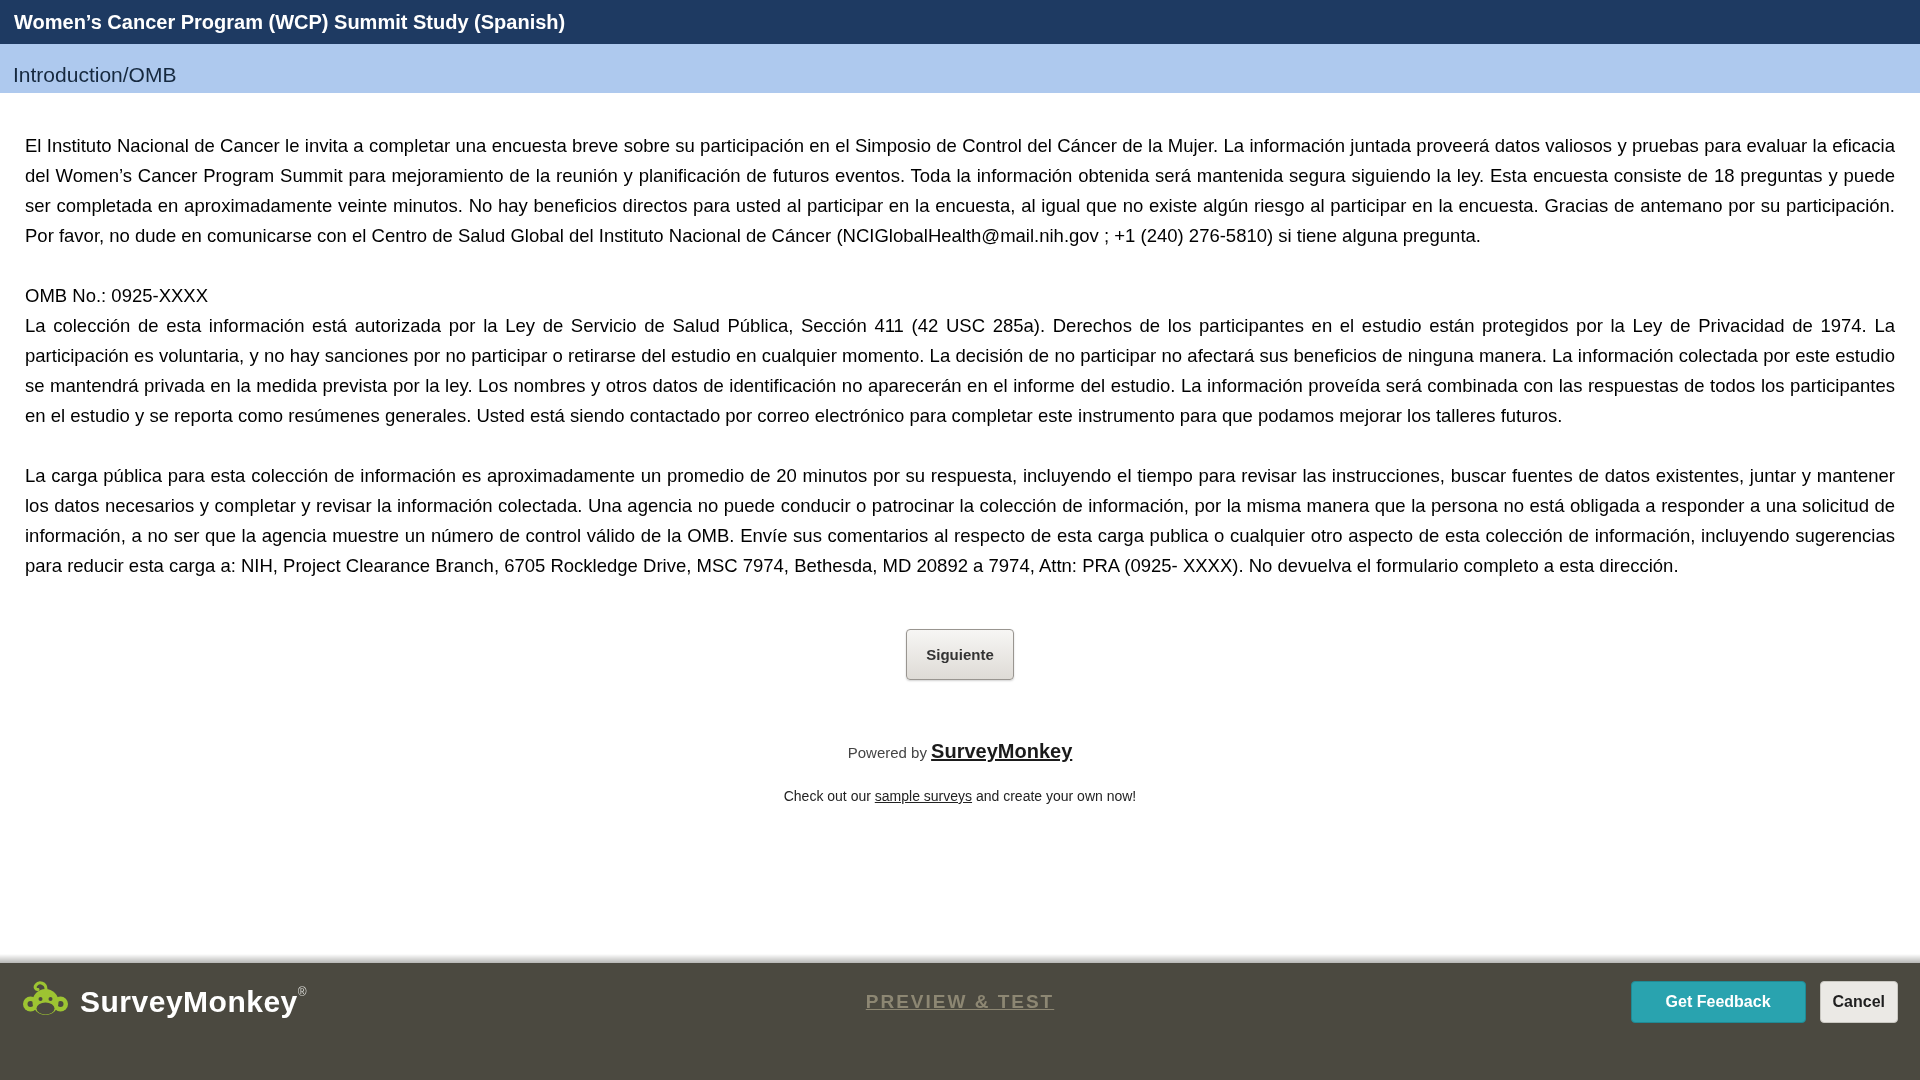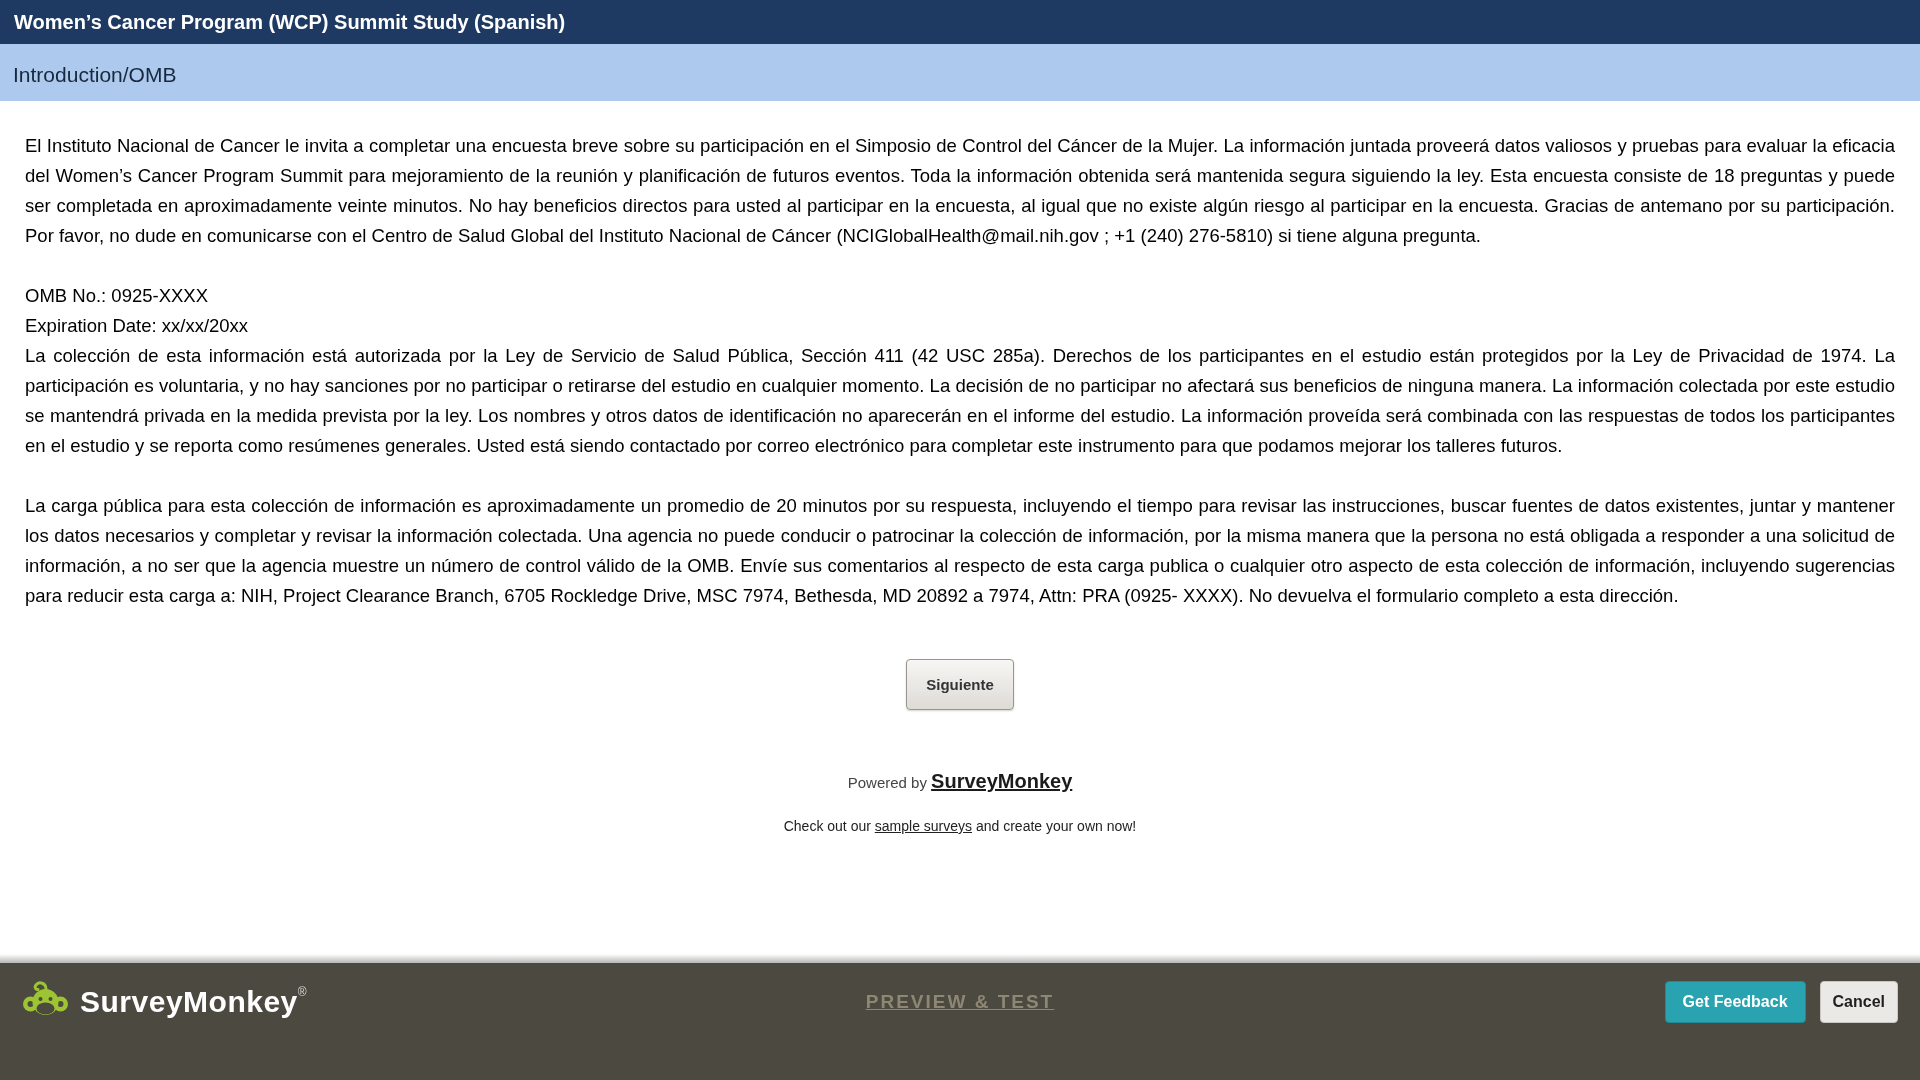--- a/index.html
+++ b/index.html
@@ -3,21 +3,21 @@
 <meta charset="utf-8">
 <style>
   * { margin:0; padding:0; box-sizing:border-box; }
   html,body { width:1920px; height:1080px; background:#fff; overflow:hidden;
               font-family:"Liberation Sans", sans-serif; }
   .page { position:relative; width:1920px; height:1080px; }
 
   
   .topbar { position:absolute; top:0; left:0; width:100%; height:44px; background:#1e3a62; }
   .topbar-title { color:#ffffff; font-weight:bold; font-size:20px; line-height:44px; padding-left:14px; }
-  .sectionbar { position:absolute; top:44px; left:0; width:100%; height:57px; background:#aec9ee; }
+  .sectionbar { position:absolute; top:44px; left:0; width:100%; height:49px; background:#aec9ee; }
   .sectionbar-label { color:#16293f; font-size:21px; line-height:61px; padding-left:13px; }
 
   
   .content { position:absolute; top:105px; left:0; right:0; padding:26px 25px 0;
              font-size:18.5px; line-height:30px; color:#000; }
   .para { text-align:justify; }
   .gap { height:30px; }
   .line { text-align:left; }
 
   .next-btn { display:block; margin:48px auto 0; padding:16px 19px;
@@ -35,21 +35,21 @@
                    background:linear-gradient(#ffffff, #b7b7b5); }
   .footer { position:absolute; top:963px; left:0; width:100%; height:117px; background:#4b4940; }
   .footer-inner { position:relative; height:77px; display:flex; align-items:center; padding:0 22px; }
   .logo { display:flex; align-items:center; gap:11px; cursor:pointer; }
   .logo-text { color:#ffffff; font-size:30px; font-weight:bold; letter-spacing:0.5px; }
   .logo-reg { color:#d8d8d4; font-size:12px; vertical-align:top; font-weight:normal; }
   .preview-label { position:absolute; left:50%; transform:translateX(-50%);
                    color:#8d8773; font-weight:bold; font-size:19px; letter-spacing:2px;text-decoration:underline; }
   .footer-buttons { margin-left:auto; display:flex; gap:14px; }
   .btn-feedback { background:#29a3af; color:#fff; font-weight:bold; font-size:16px;
-                  border:1px solid #1f8a95; border-radius:4px; padding:11px 17px;
+                  border:1px solid #1f8a95; border-radius:4px; padding:11px 34px;
                   font-family:"Liberation Sans", sans-serif; cursor:pointer;margin-left:16px; }
   .btn-cancel { background:#ebe9e5; color:#1f1f1f; font-weight:bold; font-size:16px;
                 border:1px solid #c9c7c1; border-radius:4px; padding:11px 12px;
                 font-family:"Liberation Sans", sans-serif; cursor:pointer; }
 </style>
 </head>
 <body>
 
 <div class="page">
 
@@ -58,21 +58,20 @@
   </div>
 
   <div class="sectionbar">
     <div class="sectionbar-label">Introduction/OMB</div>
   </div>
 
   <div class="content">
     <div class="para">El Instituto Nacional de Cancer le invita a completar una encuesta breve sobre su participación en el Simposio de Control del Cáncer de la Mujer. La información juntada proveerá datos valiosos y pruebas para evaluar la eficacia del Women’s Cancer Program Summit para mejoramiento de la reunión y planificación de futuros eventos. Toda la información obtenida será mantenida segura siguiendo la ley. Esta encuesta consiste de 18 preguntas y puede ser completada en aproximadamente veinte minutos. No hay beneficios directos para usted al participar en la encuesta, al igual que no existe algún riesgo al participar en la encuesta. Gracias de antemano por su participación. Por favor, no dude en comunicarse con el Centro de Salud Global del  Instituto Nacional de Cáncer  (NCIGlobalHealth@mail.nih.gov ; +1 (240) 276-5810) si tiene alguna pregunta.</div>
     <div class="gap"></div>
     <div class="line">OMB No.: 0925-XXXX</div>
-    <div class="line">Expiration Date: xx/xx/20xx</div>
     <div class="para">La colección de esta información está autorizada por la Ley de Servicio de Salud Pública, Sección 411 (42 USC 285a). Derechos de los participantes en el estudio están protegidos por la Ley de Privacidad de 1974. La participación es voluntaria, y no hay sanciones por no participar o retirarse del estudio en cualquier momento. La decisión de no participar no afectará sus beneficios de ninguna manera. La información colectada por este estudio se mantendrá privada en la medida prevista por la ley. Los nombres y otros datos de identificación no aparecerán  en el informe del estudio. La información proveída será combinada con las respuestas de todos los participantes en el estudio y se reporta como resúmenes generales. Usted está siendo contactado por correo electrónico para completar este instrumento para que podamos mejorar los talleres futuros.</div>
     <div class="gap"></div>
     <div class="para">La carga pública para esta colección de información es aproximadamente un promedio de 20 minutos  por su respuesta, incluyendo el tiempo para revisar las instrucciones, buscar fuentes de datos existentes, juntar  y mantener los datos necesarios y completar y revisar la información colectada. Una agencia no puede conducir o patrocinar la colección de información, por la misma manera que la persona no está obligada a responder a una solicitud de información, a no ser que la agencia muestre un número de control válido de la OMB. Envíe sus comentarios al respecto de esta carga publica o cualquier otro aspecto de esta colección de información, incluyendo sugerencias para reducir esta carga a: NIH, Project Clearance Branch, 6705 Rockledge Drive, MSC 7974, Bethesda, MD 20892 a 7974, Attn: PRA (0925- XXXX). No devuelva el formulario completo a esta dirección.</div>
 
     <button class="next-btn">Siguiente</button>
 
     <div class="powered">
       <span>Powered by</span>
       <span class="powered-brand">SurveyMonkey</span>
     </div>

